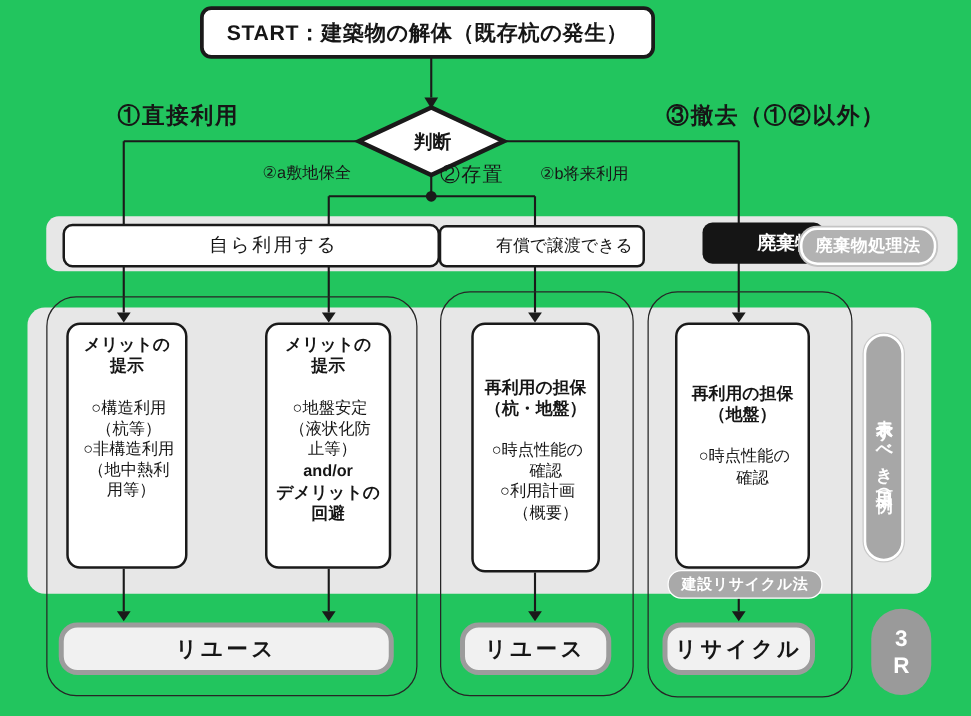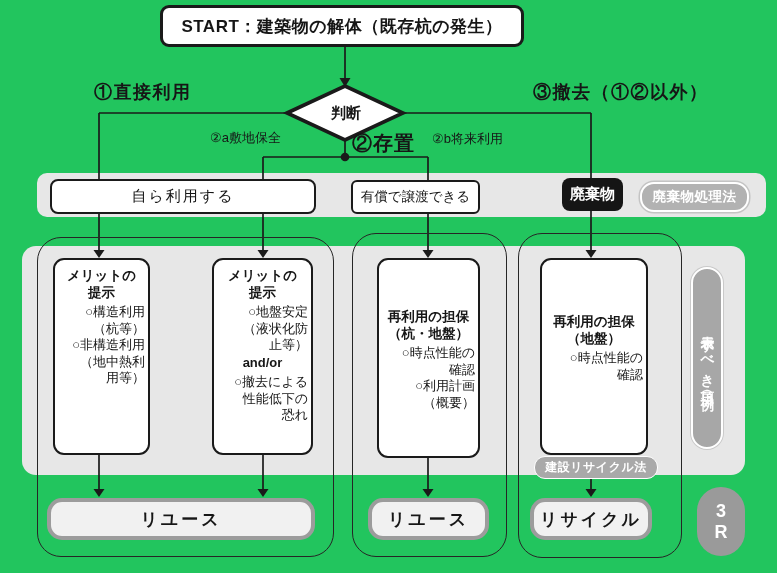--- a/index.html
+++ b/index.html
@@ -20,43 +20,43 @@
     background:#fff;border:3.5px solid var(--dark,#1a1a1a);border-radius:9px;
     display:flex;align-items:center;justify-content:center;
     font-size:17px;font-weight:bold;letter-spacing:.5px;
   }
   .decision-label{
     left:288px;top:104px;width:116px;z-index:3;text-align:center;
     font-size:15px;font-weight:bold;
   }
   .lbl{z-index:3;white-space:nowrap;}
   .lbl-big{font-size:18px;font-weight:bold;letter-spacing:1.5px;}
-  .lbl-mid{font-size:20px;font-weight:bold;letter-spacing:1px;}
+  .lbl-mid{font-size:16px;font-weight:normal;letter-spacing:1px;}
   .lbl-small{font-size:13px;}
   
-  .node{z-index:3;display:flex;align-items:center;justify-content:center;background:#fff;}
+  .node{z-index:3;display:flex;align-items:center;justify-content:center;background:#fff;padding-left:36px;}
   .self-use{left:50px;top:179px;width:262px;height:31px;border:2.5px solid var(--dark,#1a1a1a);border-radius:8px;font-size:15px;letter-spacing:2px;}
   .paid{left:351px;top:180px;width:125px;height:30px;border:2.2px solid var(--dark,#1a1a1a);border-radius:6px;font-size:13.5px;}
   .waste{left:562px;top:178px;width:61px;height:33px;background:var(--blackbox,#151515);color:#fff;border-radius:8px;font-size:15px;font-weight:bold;}
   .pill{z-index:3;display:flex;align-items:center;justify-content:center;color:#fff;font-weight:bold;}
   .waste-law{left:640px;top:182px;width:105px;height:26px;border-radius:14px;background:var(--badge,#b2b2b2);border:2px solid #fff;box-shadow:0 0 0 1.5px #c4c4c4;font-size:13.5px;letter-spacing:.5px;}
   .recycle-law{left:534px;top:456px;width:122px;height:21px;border-radius:11px;background:var(--badge2,#a9a9a9);border:1.5px solid #fff;font-size:12px;letter-spacing:.5px;}
   
   .grp{z-index:2;background:transparent;border:1.7px solid #262626;border-radius:24px;}
   .grp1{left:37px;top:237px;width:295px;height:318px;}
   .grp2{left:352px;top:233px;width:153px;height:322px;}
   .grp3{left:518px;top:233px;width:162px;height:323px;}
   
   .cbox{
     z-index:3;background:#fff;border:2.7px solid var(--dark,#1a1a1a);border-radius:11px;
     display:flex;flex-direction:column;padding:7px 3px 4px 3px;box-sizing:border-box;
     font-size:13px;line-height:1.27;
   }
   .cbox .heading{font-size:13.5px;font-weight:bold;text-align:center;white-space:pre-line;}
-  .cbox .body{white-space:pre-wrap;text-align:right;padding-left:3px;margin-top:3px;}
+  .cbox .body{white-space:pre-wrap;text-align:center;padding-left:3px;margin-top:17px;}
   .cbox .mid{font-weight:bold;text-align:center;white-space:pre-line;margin-top:1px;}
   .boxA{left:53px;top:258px;width:97px;height:197px;}
   .boxB{left:212px;top:258px;width:101px;height:197px;}
   .boxC{left:377px;top:258px;width:103px;height:200px;justify-content:center;}
   .boxD{left:540px;top:258px;width:108px;height:197px;justify-content:center;padding-bottom:24px;}
   
   .outcome{
     z-index:3;background:var(--outcomeFill,#f1f1f1);border:4px solid var(--outcomeBorder,#9c9c9c);
     border-radius:15px;display:flex;align-items:center;justify-content:center;
     font-size:17px;font-weight:bold;letter-spacing:3px;box-sizing:border-box;
@@ -153,23 +153,22 @@
  用等）</div>
   </div>
 
   <div class="abs cbox boxB">
     <div class="heading">メリットの
 提示</div>
     <div class="body">○地盤安定
 （液状化防
  止等）</div>
     <div class="mid">and/or</div>
-    <div class="body">○撤去による
- 性能低下の
- 恐れ</div>
+    <div class="heading">デメリットの
+回避</div>
   </div>
 
   <div class="abs cbox boxC">
     <div class="heading">再利用の担保
 （杭・地盤）</div>
     <div class="body">○時点性能の
 　確認
 ○利用計画
 　（概要）</div>
   </div>

